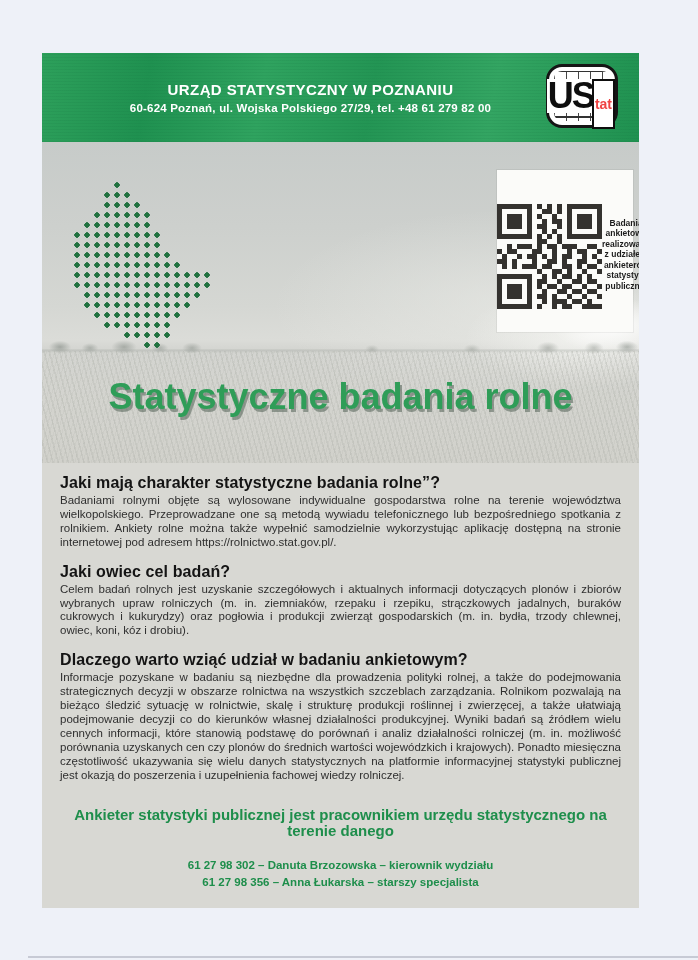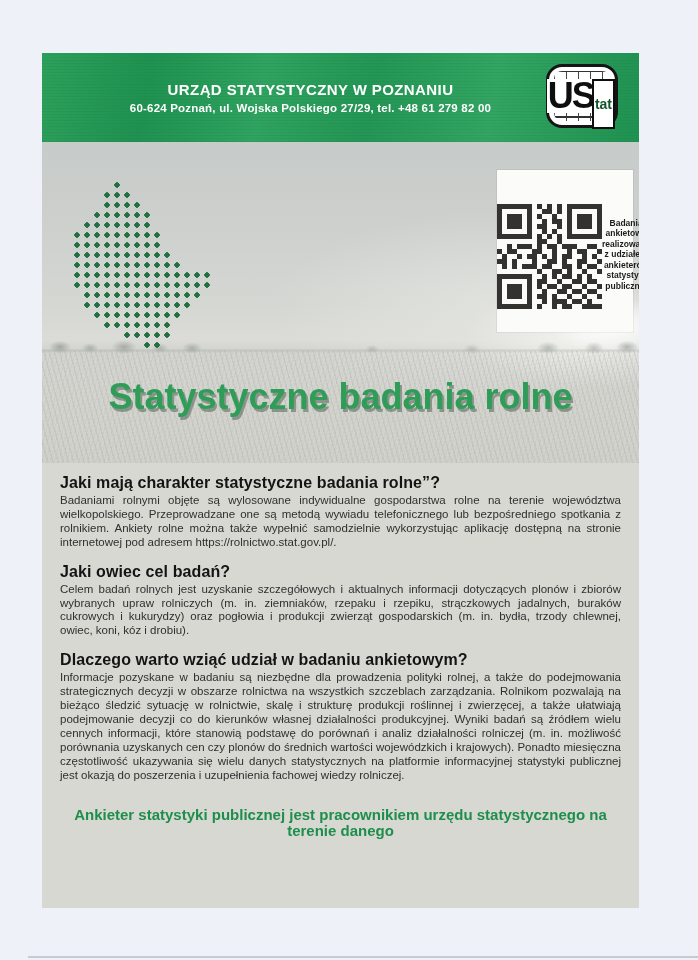--- a/index.html
+++ b/index.html
@@ -30,21 +30,21 @@
     background:#fff; border:3px solid #151515; border-radius:16px; box-sizing:border-box;
   }
   .logo-grid{
     position:absolute; inset:4px 5px; border-radius:8px; opacity:.9;
     background:
       repeating-linear-gradient(180deg,#1c1c1c 0 1.5px, transparent 1.5px 7.5px),
       repeating-linear-gradient(90deg, rgba(28,28,28,.9) 0 1px, transparent 1px 12px);
   }
   .logo-center{ position:absolute; inset:0; display:flex; align-items:center; justify-content:flex-end; }
   .logo-us{ font-size:36px; line-height:.95; font-weight:bold; color:#0e0e0e; background:#fff; padding:0 1px; letter-spacing:-2px; }
-  .logo-tat{ font-size:14px; font-weight:bold; color:#14532d; background:#fff; border:2px solid #0e0e0e; line-height:1; padding:16px 1px; margin-left:-3px; margin-top:16px; }
+  .logo-tat{ font-size:14px; font-weight:bold; color:#ef4444; background:#fff; border:2px solid #0e0e0e; line-height:1; padding:16px 1px; margin-left:-3px; margin-top:16px; }
 
   
   .hero{
     position:relative; height:321px; overflow:hidden;
     background:
       radial-gradient(ellipse 85px 38px at 570px 183px, rgba(255,255,255,.95), rgba(255,255,255,0) 72%),
       radial-gradient(ellipse 170px 70px at 545px 195px, rgba(248,248,245,.75), rgba(248,248,245,0) 72%),
       radial-gradient(ellipse 320px 130px at 470px 165px, rgba(236,237,233,.55), rgba(236,237,233,0) 75%),
       linear-gradient(180deg,#c7cbc9 0px,#cdd0cd 85px,#d5d7d3 165px,#dbdcd8 198px,#d3d4d0 208px,#d8d8d3 321px);
   }
@@ -828,16 +828,20 @@
         <p class="sec-b">Celem badań rolnych jest uzyskanie szczegółowych i aktualnych informacji dotyczących plonów i zbiorów wybranych upraw rolniczych (m. in. ziemniaków, rzepaku i rzepiku, strączkowych jadalnych, buraków cukrowych i kukurydzy) oraz pogłowia i produkcji zwierząt gospodarskich (m. in. bydła, trzody chlewnej, owiec, koni, kóz i drobiu).</p>
       </div>
       <div class="sec">
         <h2 class="sec-h">Dlaczego warto wziąć udział w badaniu ankietowym?</h2>
         <p class="sec-b">Informacje pozyskane w badaniu są niezbędne dla prowadzenia polityki rolnej, a także do podejmowania strategicznych decyzji w obszarze rolnictwa na wszystkich szczeblach zarządzania. Rolnikom pozwalają na bieżąco śledzić sytuację w rolnictwie, skalę i strukturę produkcji roślinnej i zwierzęcej, a także ułatwiają podejmowanie decyzji co do kierunków własnej działalności produkcyjnej. Wyniki badań są źródłem wielu cennych informacji, które stanowią podstawę do porównań i analiz działalności rolniczej (m. in. możliwość porównania uzyskanych cen czy plonów do średnich wartości wojewódzkich i krajowych). Ponadto miesięczna częstotliwość ukazywania się wielu danych statystycznych na platformie informacyjnej statystyki publicznej jest okazją do poszerzenia i uzupełnienia fachowej wiedzy rolniczej.</p>
       </div>
 
       <div class="notice">
         <div>Ankieter statystyki publicznej jest pracownikiem urzędu statystycznego na terenie danego</div>
       </div>
+      <div class="contacts">
+        <div>61 27 98 302 – Danuta Brzozowska – kierownik wydziału</div>
+        <div>61 27 98 356 – Anna Łukarska – starszy specjalista</div>
+      </div>
     </main>
 
   </div>
 </div>
 
 </body></html>

